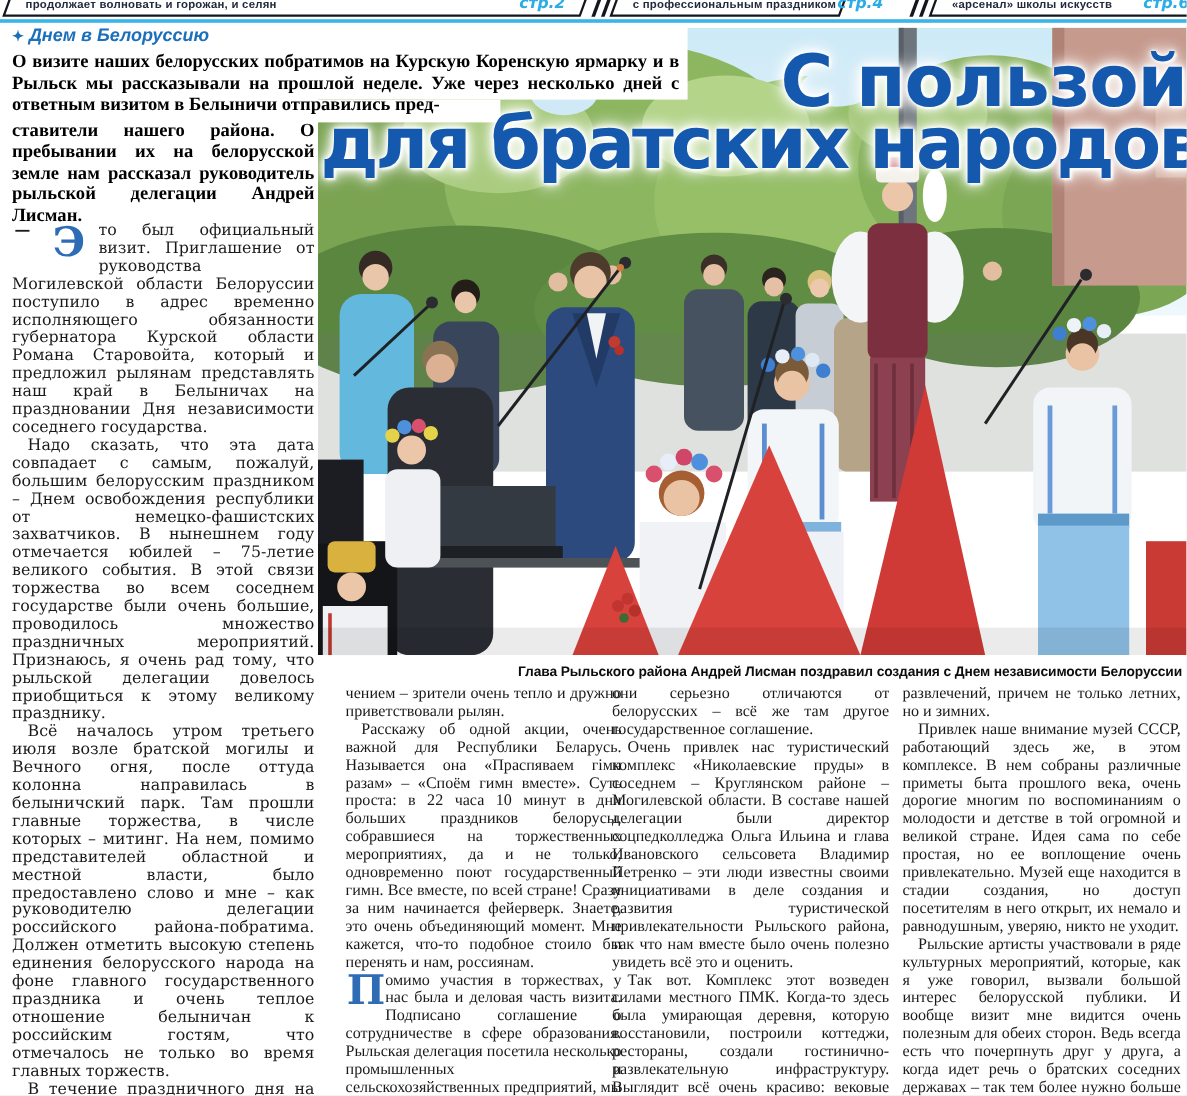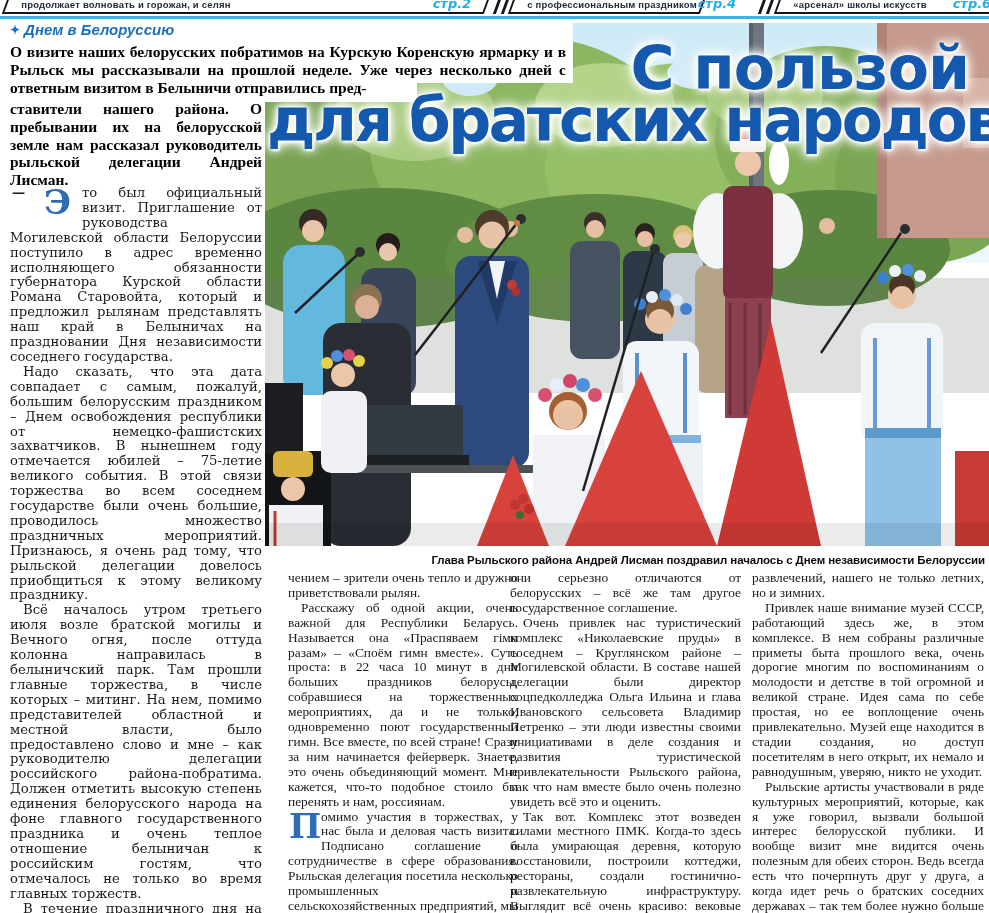--- a/index.html
+++ b/index.html
@@ -33,21 +33,21 @@
   
   .lede{z-index:3;position:absolute;font-weight:700;font-size:15.5px;line-height:17.8px;
         text-align:justify;font-family:"Liberation Serif",serif;color:#000000}
   #lede-wide{left:10px;top:43px;width:556px}
   #lede-narrow{left:10px;top:100px;width:252px}
 
   
   .headline{position:absolute;z-index:4;font-family:"DejaVu Sans",sans-serif;font-weight:bold;color:#1459ae;
             white-space:nowrap;line-height:1;
             text-shadow:0 0 2px #fff,0 0 4px #fff,0 0 8px #fff,0 0 12px #fff,0 0 16px rgba(255,255,255,.9),2px 2px 2px rgba(255,255,255,.7)}
-  #hl1{top:38px;right:20px;font-size:60px;letter-spacing:-1px}
+  #hl1{top:38px;right:0;font-size:60px;letter-spacing:-1px}
   #hl2{top:90px;left:267px;font-size:60px;letter-spacing:-2.5px}
 
   
   .caption{position:absolute;z-index:3;top:554px;left:389px;width:596px;text-align:right;
            font-family:"Liberation Sans",sans-serif;font-weight:700;font-size:11.5px;letter-spacing:-.1px;color:#0d0d0d}
 
   
   .col{position:absolute;z-index:3;text-align:justify;overflow:hidden;color:#191919;hyphens:auto}
   #col1{left:10px;top:186px;width:252px;height:727px;font-family:"DejaVu Serif",serif;font-size:13.2px;line-height:14.9px}
   #col2,#col3,#col4{top:571px;height:342px;font-family:"Liberation Serif",serif;font-size:13.4px;line-height:14.9px}
@@ -264,21 +264,21 @@
   </div>
   <div class="wcoverA"></div>
   <div class="wcoverB"></div>
 
   <div class="lede" id="lede-wide">О визите наших белорусских побратимов на Курскую Коренскую ярмарку и в Рыльск мы рассказывали на прошлой неделе. Уже через несколько дней с ответным визитом в Белыничи отправились пред-</div>
   <div class="lede" id="lede-narrow">ставители нашего района. О пребывании их на белорусской земле нам рассказал руководитель рыльской делегации Андрей Лисман.</div>
 
   <div class="headline" id="hl1">С пользой</div>
   <div class="headline" id="hl2">для братских народов</div>
 
-  <div class="caption">Глава Рыльского района Андрей Лисман поздравил началось с Днем независимости Белоруссии</div>
+  <div class="caption">Глава Рыльского района Андрей Лисман поздравил создания с Днем независимости Белоруссии</div>
 
   <div class="col" id="col1">
     <p class="dcp">
       <span class="dc-spacer"></span>
       <span class="lead-dash">—</span>
       <span class="dropcap">Э</span>
       <span>то был официальный визит. Приглашение от руководства Могилевской области Белоруссии поступило в адрес временно исполняющего обязанности губернатора Курской области Романа Старовойта, который и предложил рылянам представлять наш край в Белыничах на праздновании Дня независимости соседнего государства.</span>
     </p>
     <p>Надо сказать, что эта дата совпадает с самым, пожалуй, большим белорусским праздником – Днем освобождения республики от немецко-фашистских захватчиков. В нынешнем году отмечается юбилей – 75-летие великого события. В этой связи торжества во всем соседнем государстве были очень большие, проводилось множество праздничных мероприятий. Признаюсь, я очень рад тому, что рыльской делегации довелось приобщиться к этому великому празднику.</p>
     <p>Всё началось утром третьего июля возле братской могилы и Вечного огня, после оттуда колонна направилась в белыничский парк. Там прошли главные торжества, в числе которых – митинг. На нем, помимо представителей областной и местной власти, было предоставлено слово и мне – как руководителю делегации российского района-побратима. Должен отметить высокую степень единения белорусского народа на фоне главного государственного праздника и очень теплое отношение белыничан к российским гостям, что отмечалось не только во время главных торжеств.</p>
@@ -296,18 +296,18 @@
     </p>
   </div>
 
   <div class="col" id="col3">
     <p class="cont">они серьезно отличаются от белорусских – всё же там другое государственное соглашение.</p>
     <p>Очень привлек нас туристический комплекс «Николаевские пруды» в соседнем – Круглянском районе – Могилевской области. В составе нашей делегации были директор соцпедколледжа Ольга Ильина и глава Ивановского сельсовета Владимир Петренко – эти люди известны своими инициативами в деле создания и развития туристической привлекательности Рыльского района, так что нам вместе было очень полезно увидеть всё это и оценить.</p>
     <p>Так вот. Комплекс этот возведен силами местного ПМК. Когда-то здесь была умирающая деревня, которую восстановили, построили коттеджи, рестораны, создали гостинично-развлекательную инфраструктуру. Выглядит всё очень красиво: вековые дубы, липовая аллея; лодки и катамараны на озере, где можно ловить рыбу. Прямо на берегу – русская баня. В общем, масса</p>
   </div>
 
   <div class="col" id="col4">
-    <p class="cont">развлечений, нашего не только летних, но и зимних.</p>
+    <p class="cont">развлечений, причем не только летних, но и зимних.</p>
     <p>Привлек наше внимание музей СССР, работающий здесь же, в этом комплексе. В нем собраны различные приметы быта прошлого века, очень дорогие многим по воспоминаниям о молодости и детстве в той огромной и великой стране. Идея сама по себе простая, но ее воплощение очень привлекательно. Музей еще находится в стадии создания, но доступ посетителям в него открыт, их немало и равнодушным, уверяю, никто не уходит.</p>
     <p>Рыльские артисты участвовали в ряде культурных мероприятий, которые, как я уже говорил, вызвали большой интерес белорусской публики. И вообще визит мне видится очень полезным для обеих сторон. Ведь всегда есть что почерпнуть друг у друга, а когда идет речь о братских соседних державах – так тем более нужно больше и чаще обмениваться опытом. Для чего и установлены побратимские отношения Рыльского и Белыничского районов.</p>
   </div>
 
 </div>
 
 </body></html>

